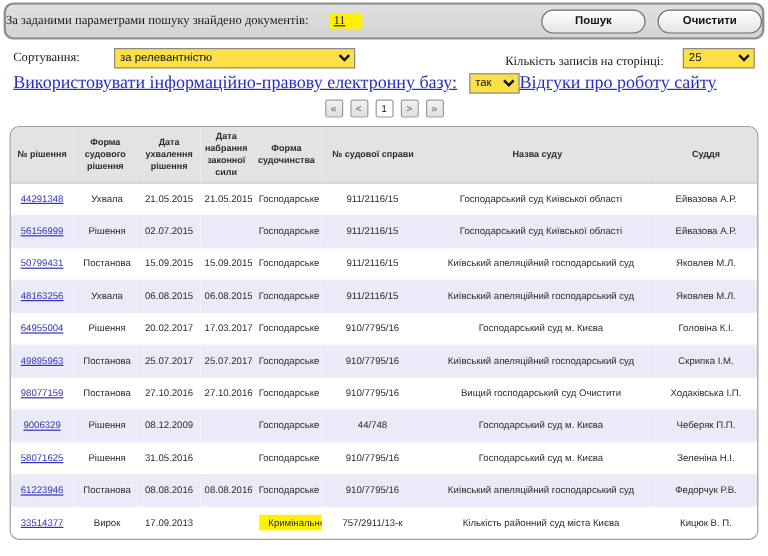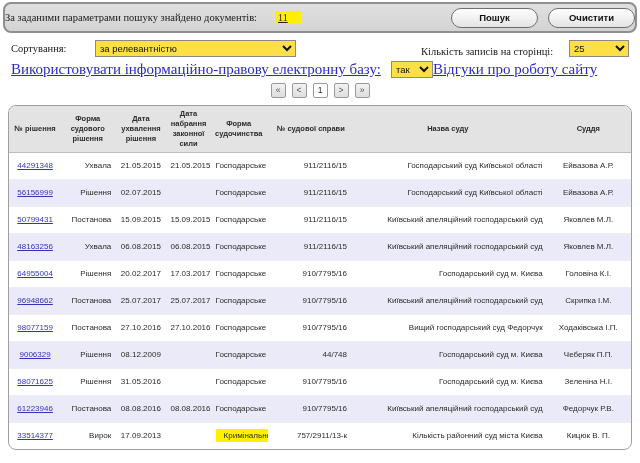--- a/index.html
+++ b/index.html
@@ -102,21 +102,21 @@
     height: 27px;
     font-size: 8px; color: #2b2b2b;
     vertical-align: middle;
     padding: 0 3px;
     overflow: hidden; white-space: nowrap;
   }
   tbody tr:nth-child(even) { background: #eaeaf8; }
   tbody tr { border-top: 1px solid #efefef; }
   tbody tr:first-child { border-top: none; }
   td.c-center { text-align: center; }
-  td.c-left { text-align: right; padding-left: 6px; margin-top: 15px; }
+  td.c-left { text-align: center; padding-left: 6px; margin-top: 15px; }
   td.court-cell { padding-left: 9px; }
   a.doc-link { color: #3434bb; text-decoration: underline; cursor: pointer; }
   .proc-highlight { background: #ffef00; padding: 2px 8px; }
 </style>
 </head>
 <body>
 
 <div class="top-panel">
   <span class="summary-text">За заданими параметрами пошуку знайдено документів:</span>
   <span class="count-highlight">11</span>
@@ -230,37 +230,37 @@
           <td class="c-center"><a class="doc-link">64955004</a></td>
           <td class="c-left"><span>Рішення</span></td>
           <td class="c-center"><span>20.02.2017</span></td>
           <td class="c-center"><span>17.03.2017</span></td>
           <td class="c-left"><span>Господарське</span></td>
           <td class="c-left"><span>910/7795/16</span></td>
           <td class="c-left court-cell"><span>Господарський суд м. Києва</span></td>
           <td class="c-center"><span>Головіна К.І.</span></td>
         </tr>
         <tr>
-          <td class="c-center"><a class="doc-link">96948662</a></td>
+          <td class="c-center"><a class="doc-link">49895963</a></td>
           <td class="c-left"><span>Постанова</span></td>
           <td class="c-center"><span>25.07.2017</span></td>
           <td class="c-center"><span>25.07.2017</span></td>
           <td class="c-left"><span>Господарське</span></td>
           <td class="c-left"><span>910/7795/16</span></td>
           <td class="c-left court-cell"><span>Київський апеляційний господарський суд</span></td>
           <td class="c-center"><span>Скрипка І.М.</span></td>
         </tr>
         <tr>
           <td class="c-center"><a class="doc-link">98077159</a></td>
           <td class="c-left"><span>Постанова</span></td>
           <td class="c-center"><span>27.10.2016</span></td>
           <td class="c-center"><span>27.10.2016</span></td>
           <td class="c-left"><span>Господарське</span></td>
           <td class="c-left"><span>910/7795/16</span></td>
-          <td class="c-left court-cell"><span>Вищий господарський суд Федорчук</span></td>
+          <td class="c-left court-cell"><span>Вищий господарський суд Очистити</span></td>
           <td class="c-center"><span>Ходаківська І.П.</span></td>
         </tr>
         <tr>
           <td class="c-center"><a class="doc-link">9006329</a></td>
           <td class="c-left"><span>Рішення</span></td>
           <td class="c-center"><span>08.12.2009</span></td>
           <td class="c-center"><span></span></td>
           <td class="c-left"><span>Господарське</span></td>
           <td class="c-left"><span>44/748</span></td>
           <td class="c-left court-cell"><span>Господарський суд м. Києва</span></td>

